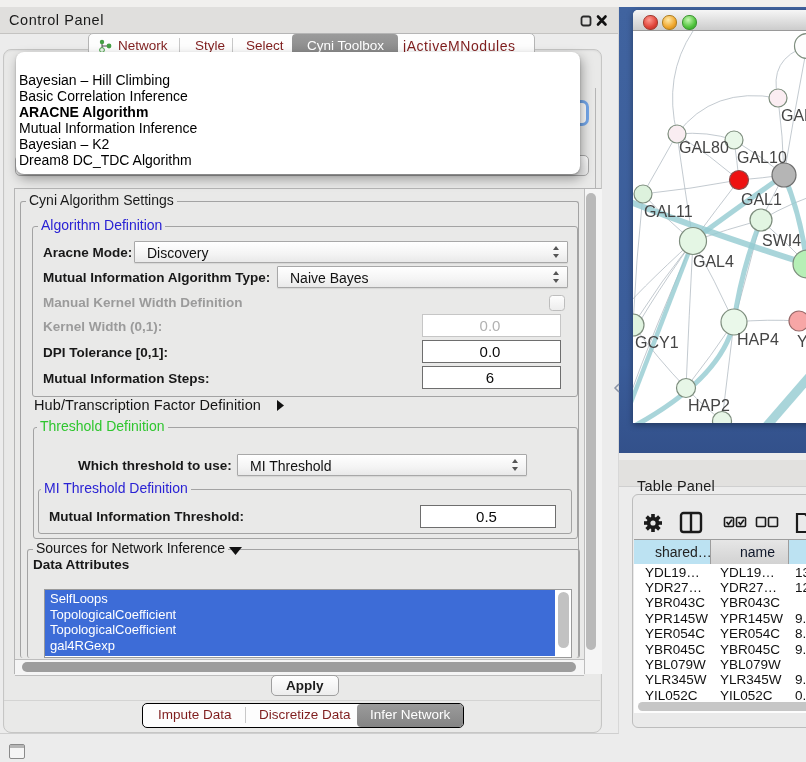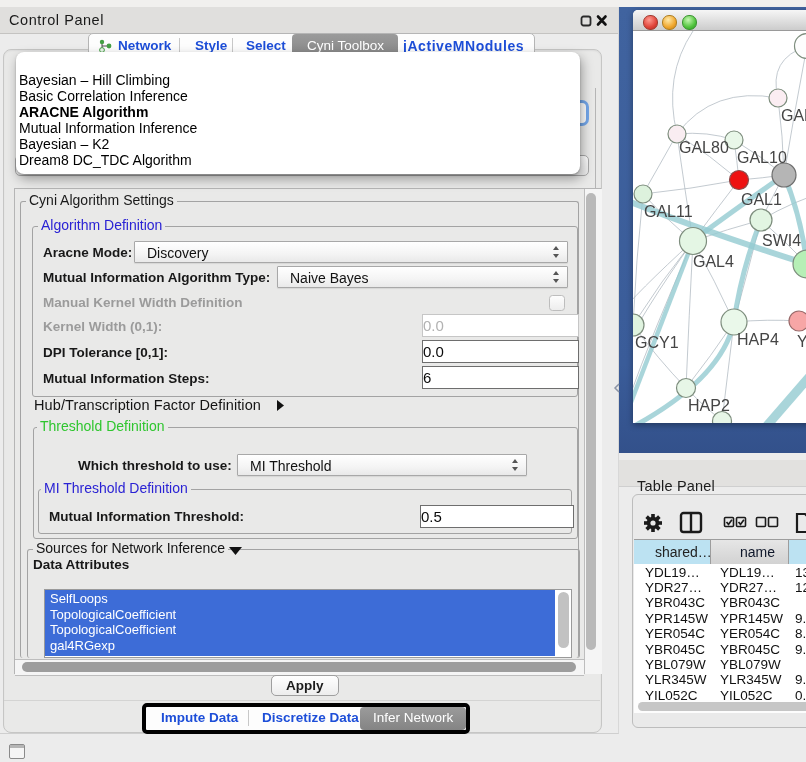--- a/index.html
+++ b/index.html
@@ -7,24 +7,24 @@
 .b{font-weight:bold}
 .lbl{position:absolute;font-size:13.5px;font-weight:bold;color:#181818;white-space:nowrap}
 .gb{position:absolute;border:1px solid #a3a3a3;border-radius:3px}
 .gt{position:absolute;top:-9px;background:#e9e9e8;padding:0 3px;font-size:14px;white-space:nowrap;line-height:15px}
 .combo{position:absolute;border:1px solid #a8a8a8;border-radius:1px;
  background:linear-gradient(#ffffff,#f4f4f4 60%,#e9e9e9);box-shadow:0 1px 1px rgba(0,0,0,.08)}
 .cotext{position:absolute;left:12px;top:2.5px;font-size:14px;color:#111;white-space:nowrap}
 .spin{position:absolute;right:7px;top:50%;width:7px;height:12px;margin-top:-6px}
 .spin:before{content:"";position:absolute;left:0;top:0;border:3.5px solid transparent;border-bottom:4.5px solid #555;border-top:none}
 .spin:after{content:"";position:absolute;left:0;bottom:0;border:3.5px solid transparent;border-top:4.5px solid #555;border-bottom:none}
-.fld{position:absolute;background:#fff;border:1px solid #6e6e6e;font-size:15px;color:#0a0a0a;text-align:left;padding-right:21px;line-height:21px}
+.fld{position:absolute;background:#fff;border:1px solid #6e6e6e;font-size:15px;color:#0a0a0a;text-align:center;padding-right:3px;line-height:21px}
 .fld.dis{border:1px solid #c6c6c6;color:#b2b2b2}
 .sep{position:absolute;width:1px;background:#c8c8c8}
-.tabt{position:absolute;top:4px;font-size:13.5px;font-weight:bold;color:#1d4ed8;white-space:nowrap}
+.tabt{position:absolute;top:4px;font-size:13.5px;font-weight:normal;color:#7f1d1d;white-space:nowrap}
 svg{display:block}
 </style></head>
 <body>
 <div class="ab" style="left:0;top:0;width:806px;height:7px;background:#f1f0ee"></div>
 
 <div class="ab" style="left:618px;top:7px;width:188px;height:446px;background:linear-gradient(#40639f,#3a5c99 80%,#33518b)"></div>
 
 <div class="ab" style="left:633px;top:10px;width:220px;height:413px;border-radius:5px 5px 0 0;background:#fff;box-shadow:0 2px 6px rgba(0,0,0,.35)">
   <div class="ab" style="left:0;top:0;width:100%;height:20px;border-radius:5px 5px 0 0;background:linear-gradient(#f6f6f6,#cccccc);border-bottom:1px solid #9a9a9a"></div>
   <div class="ab" style="left:9.5px;top:5px;width:13px;height:13px;border-radius:7px;background:radial-gradient(circle at 40% 30%,#ff9a90,#e0443a 60%,#b02a22);border:.5px solid #a03a30"></div>
@@ -267,21 +267,21 @@
 
 <div class="ab" style="left:584px;top:189px;width:17px;height:485px;background:#f5f5f5;border-left:1px solid #bdbdbd"></div>
 <div class="ab" style="left:586px;top:193px;width:10px;height:457px;border-radius:5px;background:#b9b9b9"></div>
 <div class="ab" style="left:15px;top:659px;width:569px;height:15px;background:#f5f5f5;border-top:1px solid #bdbdbd;border-bottom:1px solid #bdbdbd"></div>
 <div class="ab" style="left:22px;top:661.5px;width:554px;height:10px;border-radius:5px;background:#9d9d9d"></div>
 
 <div class="ab" style="left:271px;top:675px;width:66px;height:19px;border:1px solid #9f9f9f;border-radius:5px;background:linear-gradient(#ffffff,#ededed)">
   <span class="ab b" style="left:14px;top:1.5px;font-size:13.5px;color:#1c1c1c">Apply</span>
 </div>
 
-<div class="ab" style="left:142px;top:703px;width:320px;height:23px;background:#fdfdfd;border:4px solid #000000;border-radius:5px">
+<div class="ab" style="left:142px;top:703px;width:320px;height:23px;background:#fdfdfd;border:1px solid #000000;border-radius:5px">
   <span class="tabt" style="left:15px;top:3px">Impute Data</span>
   <div class="sep" style="left:102px;top:3px;height:16px"></div>
   <span class="tabt" style="left:116px;top:3px">Discretize Data</span>
   <div class="ab" style="left:214px;top:0;width:106px;height:23px;background:linear-gradient(#9b9b9b,#848484);border-radius:4px">
     <span class="ab" style="left:13px;top:3px;font-size:13.5px;color:#fff">Infer Network</span>
   </div>
 </div>
 
 <div class="ab" style="left:16px;top:52px;width:564px;height:122px;background:#fff;border-radius:8px;box-shadow:0 1px 2px rgba(0,0,0,.25),2px 5px 12px rgba(0,0,0,.35);font-size:14px;color:#000">
   <div class="ab" style="left:3px;top:19.5px;line-height:16px">Bayesian – Hill Climbing</div>

